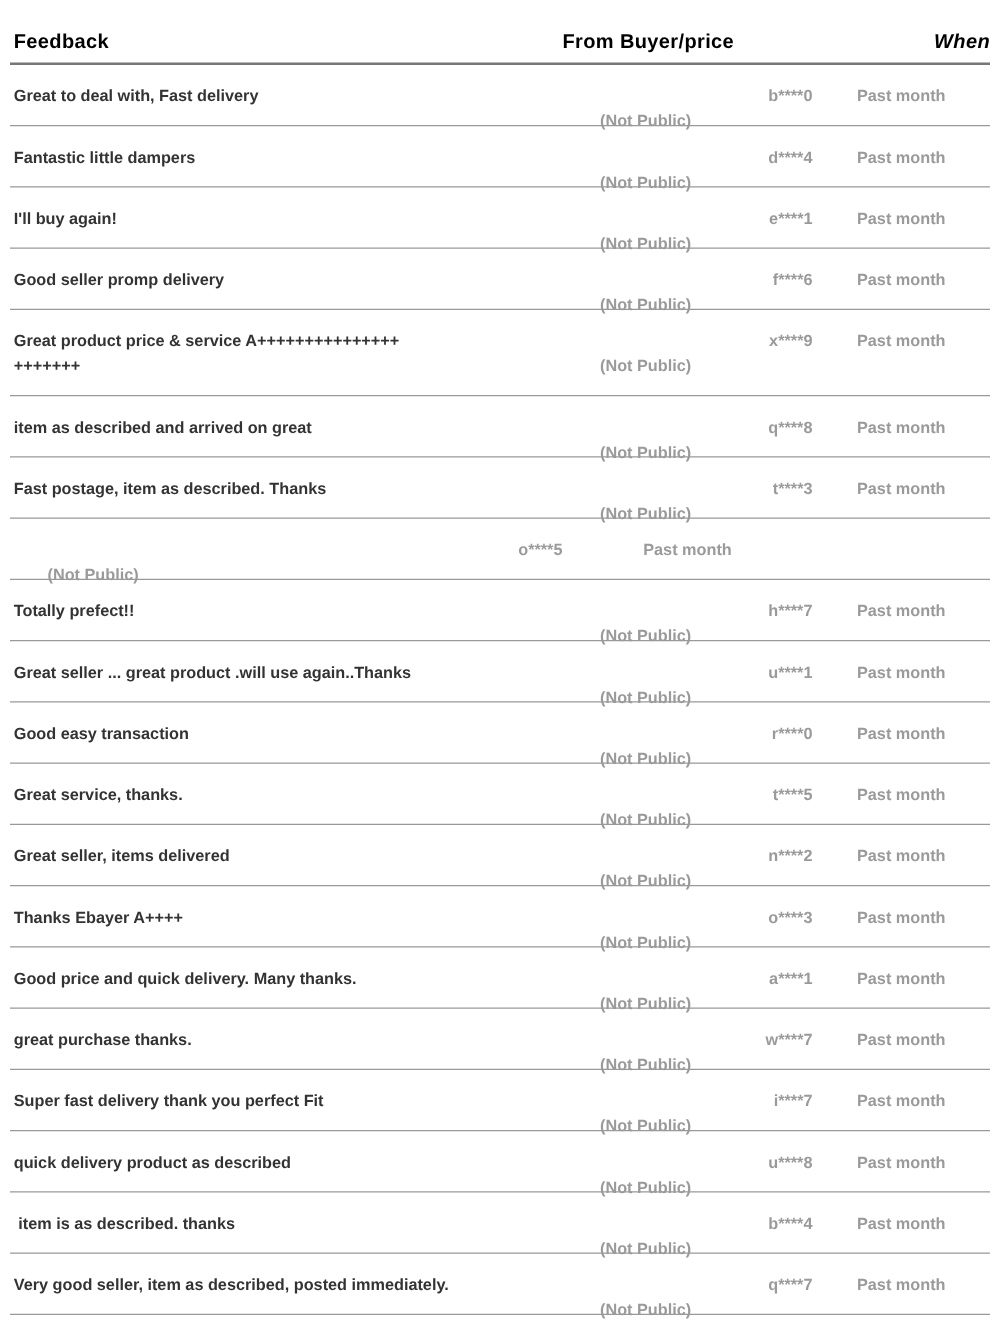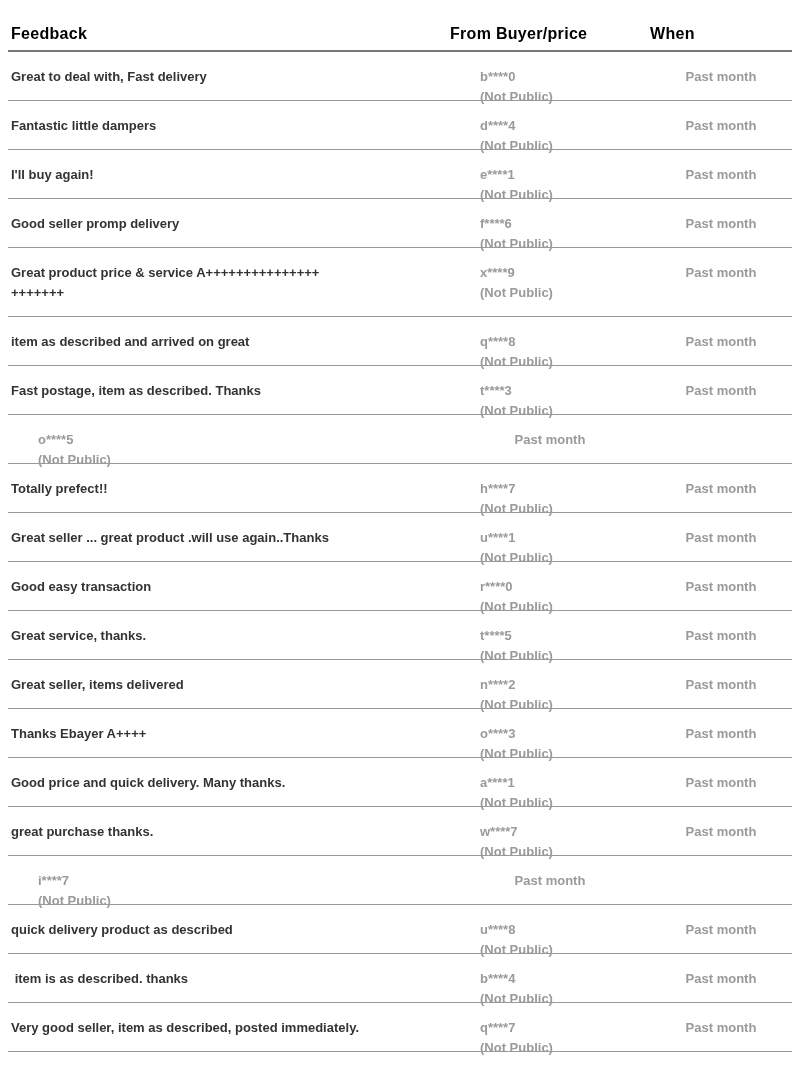--- a/index.html
+++ b/index.html
@@ -28,21 +28,21 @@
     align-items:baseline;
   }
   .header-cell{
     font-size:16px;
     font-weight:bold;
     color:var(--header-text);
     letter-spacing:0.3px;
     line-height:19px;
   }
   .header-cell.fb{padding-left:3px;}
-  .header-cell.when{text-align:left;}
+  .header-cell.when{text-align:right;font-style:italic;}
   .row{
     display:grid;
     grid-template-columns:442px 200px 142px;
     padding:15px 0 13px 0;
     border-bottom:1px solid var(--row-rule);
     align-items:start;
   }
   .cell{
     font-size:13px;
     line-height:20px;
@@ -53,21 +53,21 @@
     padding-left:3px;
     padding-right:20px;
     white-space:pre-wrap;
   }
   .cell.buyer{
     color:var(--muted-text);
     padding-left:30px;
     height:20px;           
     overflow:visible;
   }
-  .buyer-name{line-height:20px;}
+  .buyer-name{line-height:20px;text-align:right;}
   .not-public{line-height:20px;}
   .cell.when{
     color:var(--muted-text);
     text-align:center;
   }
 </style>
 </head>
 <body>
 
 <div class="page">
@@ -218,20 +218,21 @@
   <div class="row">
     <div class="cell fb">great purchase thanks.</div>
     <div class="cell buyer">
       <div class="buyer-name">w****7</div>
       <div class="not-public">(Not Public)</div>
     </div>
     <div class="cell when">Past month</div>
   </div>
 
   <div class="row">
+    <div class="cell fb">Super fast delivery thank you perfect Fit</div>
     <div class="cell buyer">
       <div class="buyer-name">i****7</div>
       <div class="not-public">(Not Public)</div>
     </div>
     <div class="cell when">Past month</div>
   </div>
 
   <div class="row">
     <div class="cell fb">quick delivery product as described</div>
     <div class="cell buyer">

